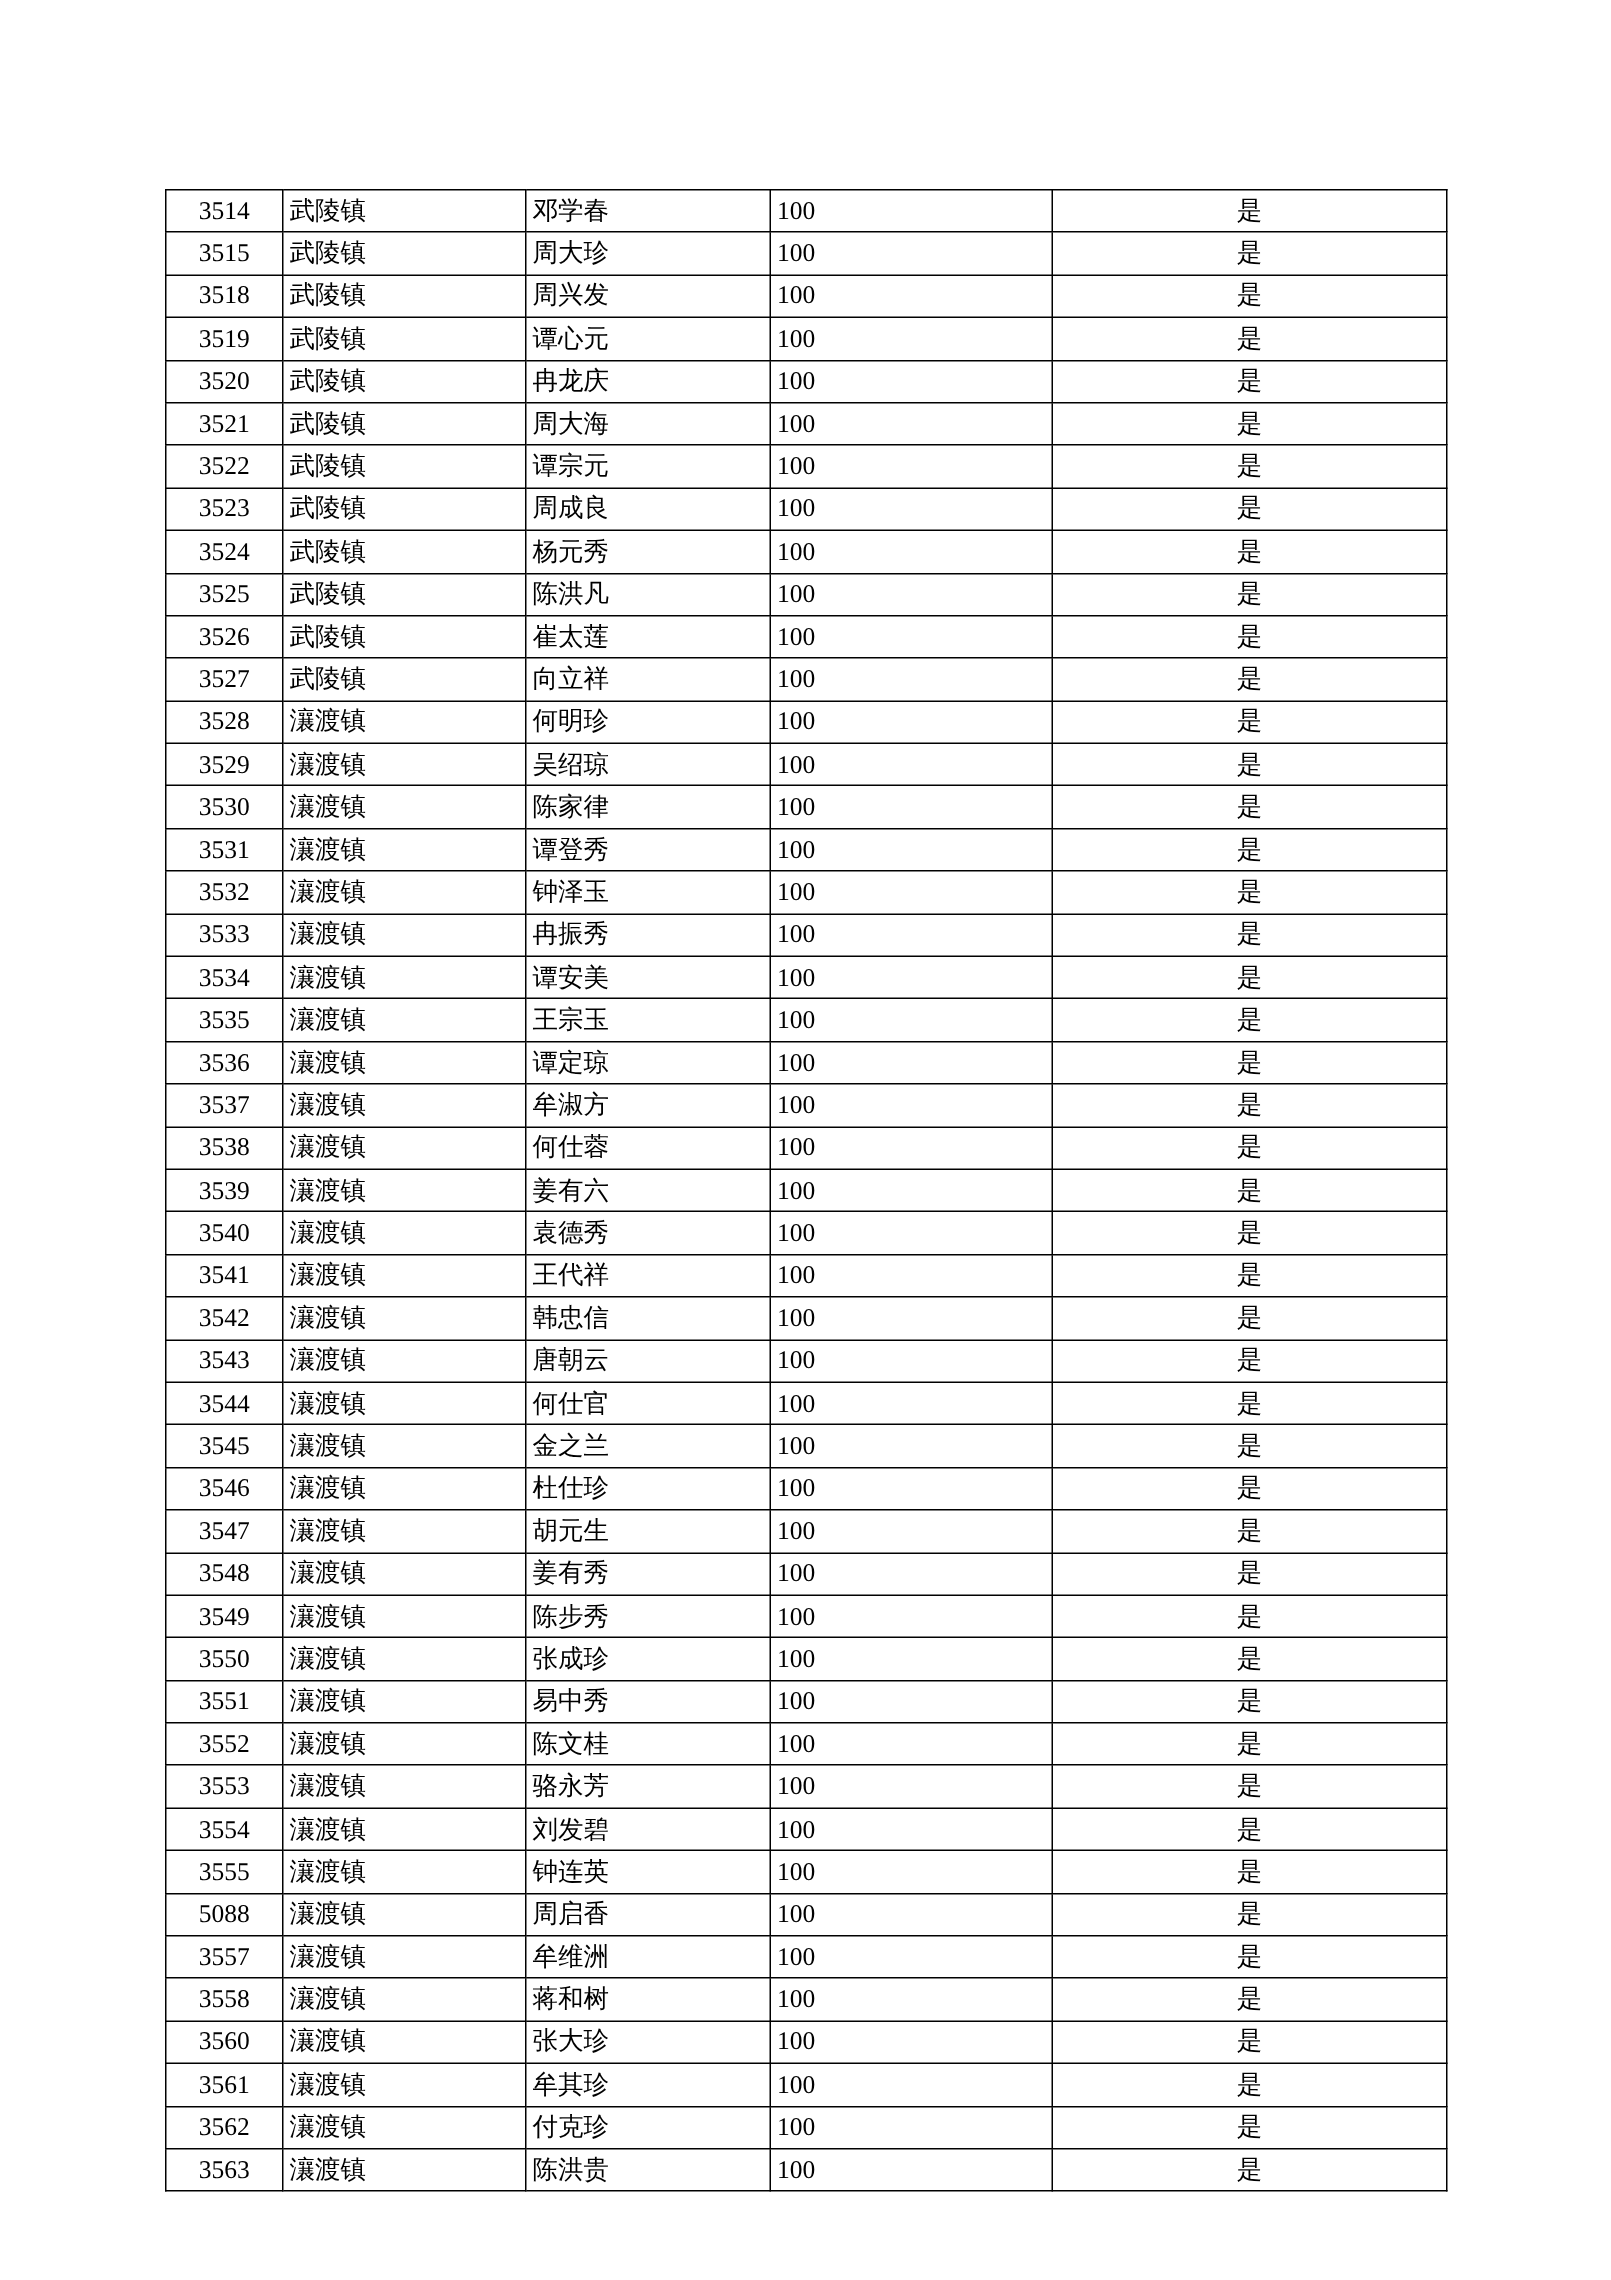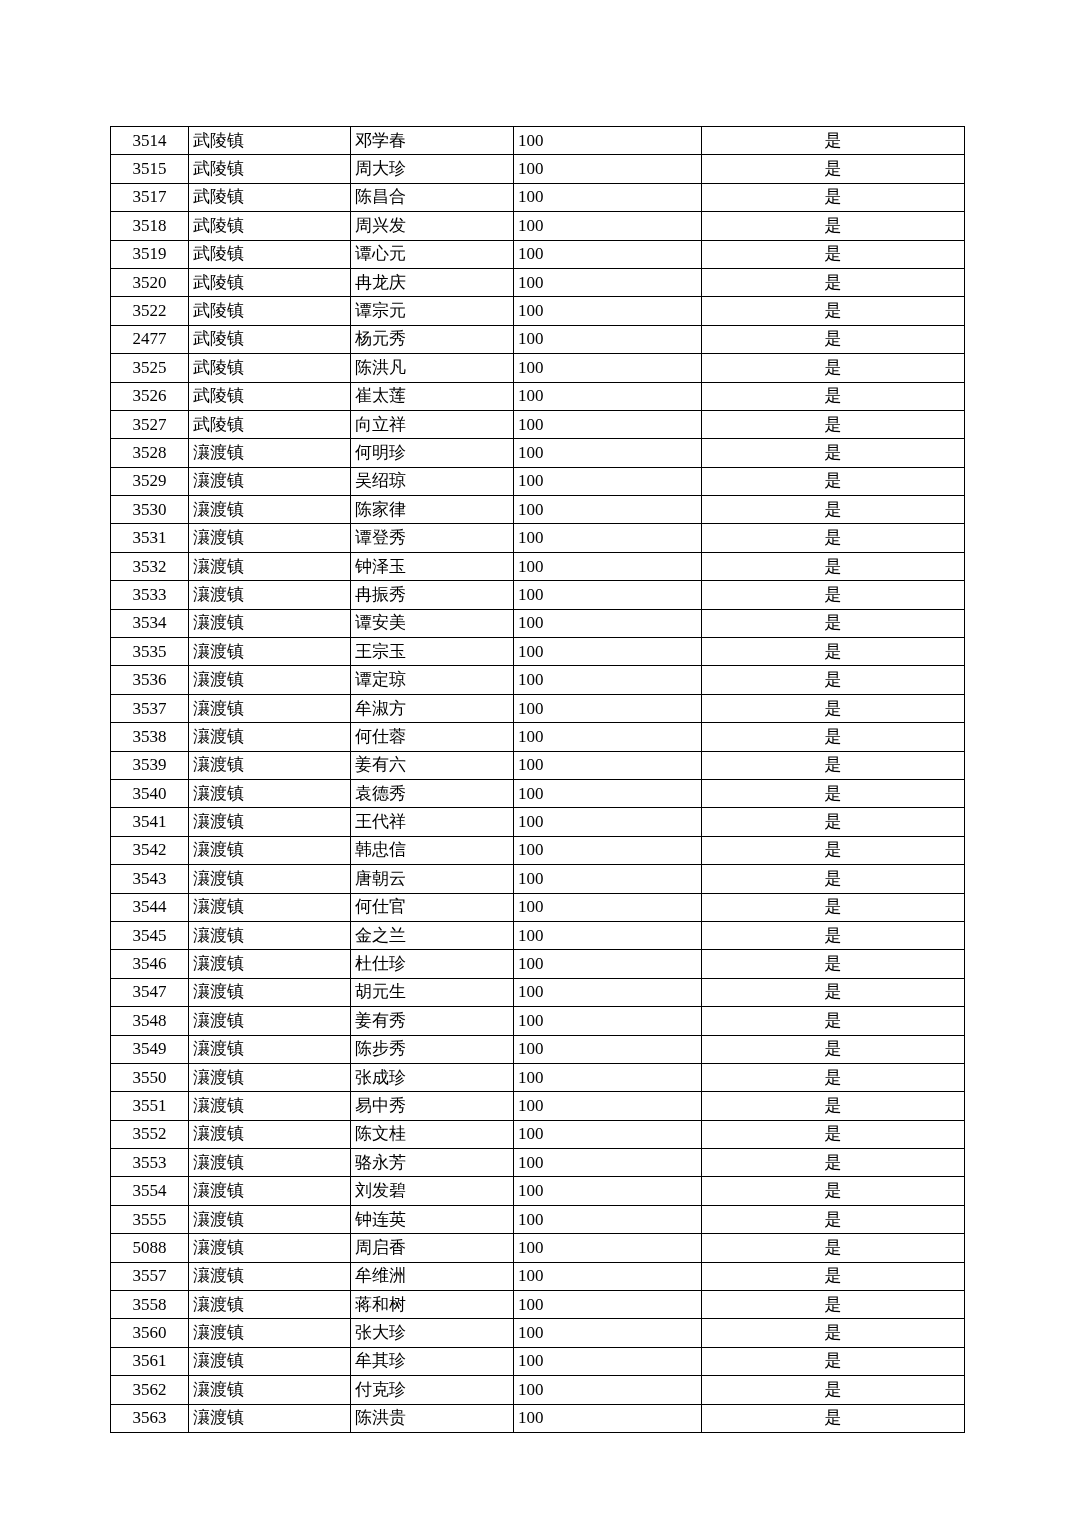--- a/index.html
+++ b/index.html
@@ -79,27 +79,20 @@
           <td class="flag">是</td>
         </tr>
         <tr>
           <td class="id">3515</td>
           <td class="town">武陵镇</td>
           <td class="name">周大珍</td>
           <td class="amt">100</td>
           <td class="flag">是</td>
         </tr>
         <tr>
-          <td class="id">3517</td>
-          <td class="town">武陵镇</td>
-          <td class="name">陈昌合</td>
-          <td class="amt">100</td>
-          <td class="flag">是</td>
-        </tr>
-        <tr>
           <td class="id">3518</td>
           <td class="town">武陵镇</td>
           <td class="name">周兴发</td>
           <td class="amt">100</td>
           <td class="flag">是</td>
         </tr>
         <tr>
           <td class="id">3519</td>
           <td class="town">武陵镇</td>
           <td class="name">谭心元</td>
@@ -107,28 +100,42 @@
           <td class="flag">是</td>
         </tr>
         <tr>
           <td class="id">3520</td>
           <td class="town">武陵镇</td>
           <td class="name">冉龙庆</td>
           <td class="amt">100</td>
           <td class="flag">是</td>
         </tr>
         <tr>
+          <td class="id">3521</td>
+          <td class="town">武陵镇</td>
+          <td class="name">周大海</td>
+          <td class="amt">100</td>
+          <td class="flag">是</td>
+        </tr>
+        <tr>
           <td class="id">3522</td>
           <td class="town">武陵镇</td>
           <td class="name">谭宗元</td>
           <td class="amt">100</td>
           <td class="flag">是</td>
         </tr>
         <tr>
-          <td class="id">2477</td>
+          <td class="id">3523</td>
+          <td class="town">武陵镇</td>
+          <td class="name">周成良</td>
+          <td class="amt">100</td>
+          <td class="flag">是</td>
+        </tr>
+        <tr>
+          <td class="id">3524</td>
           <td class="town">武陵镇</td>
           <td class="name">杨元秀</td>
           <td class="amt">100</td>
           <td class="flag">是</td>
         </tr>
         <tr>
           <td class="id">3525</td>
           <td class="town">武陵镇</td>
           <td class="name">陈洪凡</td>
           <td class="amt">100</td>

